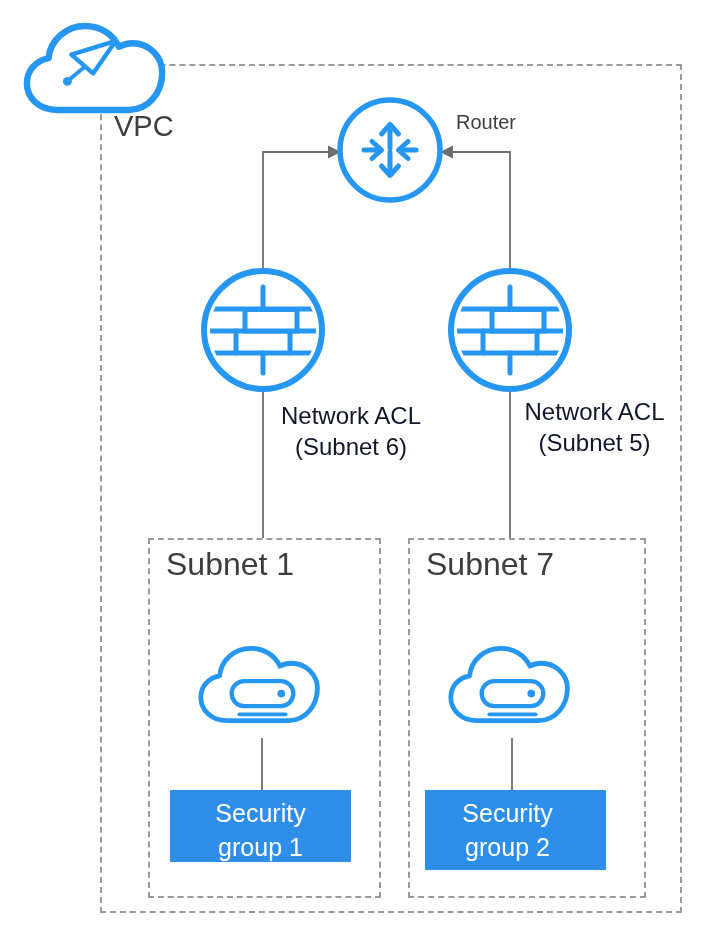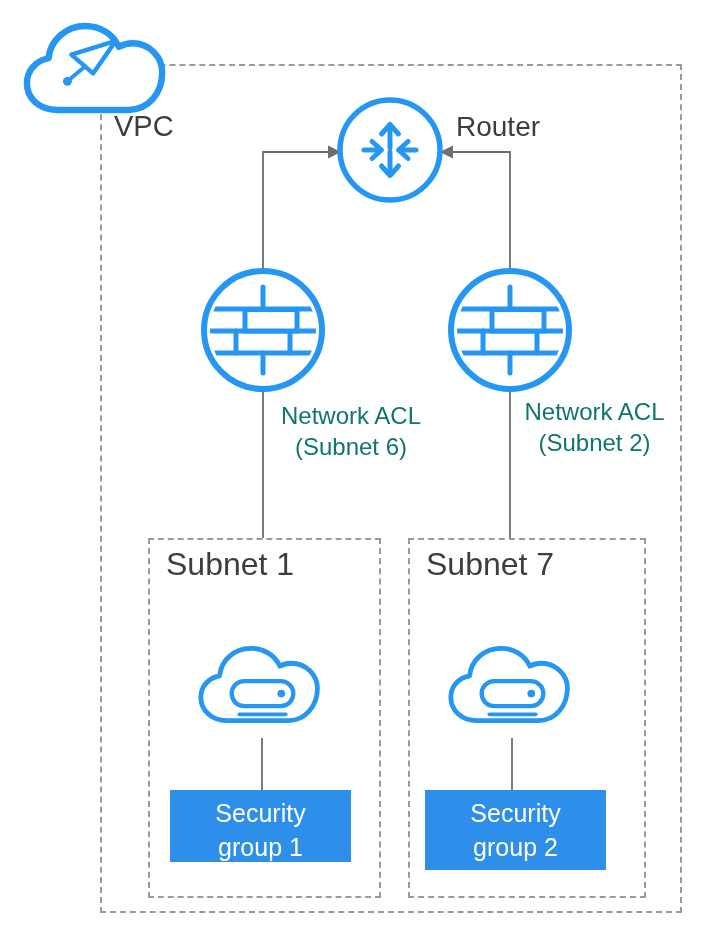--- a/index.html
+++ b/index.html
@@ -33,34 +33,34 @@
   .server2    { left:445px; top:630px; width:135px; height:106px; }
 
   .icon-circle { fill:#ffffff; stroke:#2696f3; }
   .stroke-b { stroke:#2696f3; fill:none; stroke-linecap:round; stroke-linejoin:round; }
   .cloud-fill { fill:#ffffff; stroke:#2696f3; stroke-linejoin:round; }
   .dot { fill:#2696f3; stroke:none; }
 
   
   .lbl { position:absolute; z-index:4; color:#3d3d3d; white-space:nowrap; }
   .vpc-lbl    { left:114px; top:110px; font-size:29px; }
-  .router-lbl { left:456px; top:111px; font-size:28px; }
-  .acl-lbl { position:absolute; z-index:4; text-align:center; font-size:24px; line-height:31px; color:#0f766e; }
+  .router-lbl { left:456px; top:111px; font-size:20px; }
+  .acl-lbl { position:absolute; z-index:4; text-align:center; font-size:24px; line-height:31px; color:#0f172a; }
   .acl-lbl1 { left:261px; top:400px; width:180px; }
   .acl-lbl2 { left:502px; top:396px; width:185px; }
 
   
   .sg {
     position:absolute; z-index:3;
     background:#2e8fea; color:#ffffff;
     text-align:center; font-size:25px; line-height:34px;
     padding:6px 24px 0;
   }
   .sg1 { left:170px; top:790px; width:181px; height:72px; }
-  .sg2 { left:425px; top:790px; width:181px; height:80px; }
+  .sg2 { left:425px; top:790px; width:181px; height:80px;padding-left:8px; }
 </style>
 </head>
 <body>
 
 <div class="canvas">
 
   <div class="dashed vpc-border"></div>
 
   <div class="dashed subnet1">
     <div class="subnet-lbl">Subnet 1</div>
@@ -137,21 +137,21 @@
       <line x1="8" y1="88" x2="122" y2="88"></line>
       <line x1="65" y1="22" x2="65" y2="44"></line>
       <line x1="38" y1="66" x2="38" y2="88"></line>
       <line x1="92" y1="66" x2="92" y2="88"></line>
       <line x1="65" y1="88" x2="65" y2="108"></line>
     </g>
     <rect x="47" y="44.5" width="52" height="21.5" fill="#ffffff" stroke="#2696f3" stroke-width="5"></rect>
   </svg>
   <div class="acl-lbl acl-lbl2">
     <div>Network ACL</div>
-    <div>(Subnet 2)</div>
+    <div>(Subnet 5)</div>
   </div>
 
   <svg class="icon server1" viewBox="0 0 140 110">
     <path class="cloud-fill" stroke-width="5" d="M 33 94 C 17 94 6 83 6 70 C 6 58.5 14 49.5 25.5 47.5 C 27 31 41 19 58 19 C 71 19 83 26 88 37.5 C 91.5 35.5 96 34.5 100 34.5 C 115 34.5 127 46.5 127 60.5 C 127 78 115 94 97 94 Z"></path>
     <rect x="38" y="53" width="64" height="26" rx="13" fill="#ffffff" stroke="#2696f3" stroke-width="4.5"></rect>
     <circle class="dot" cx="89.5" cy="66" r="4"></circle>
     <line class="stroke-b" stroke-width="4" x1="46" y1="87.5" x2="94" y2="87.5"></line>
   </svg>
 
   <svg class="icon server2" viewBox="0 0 140 110">

